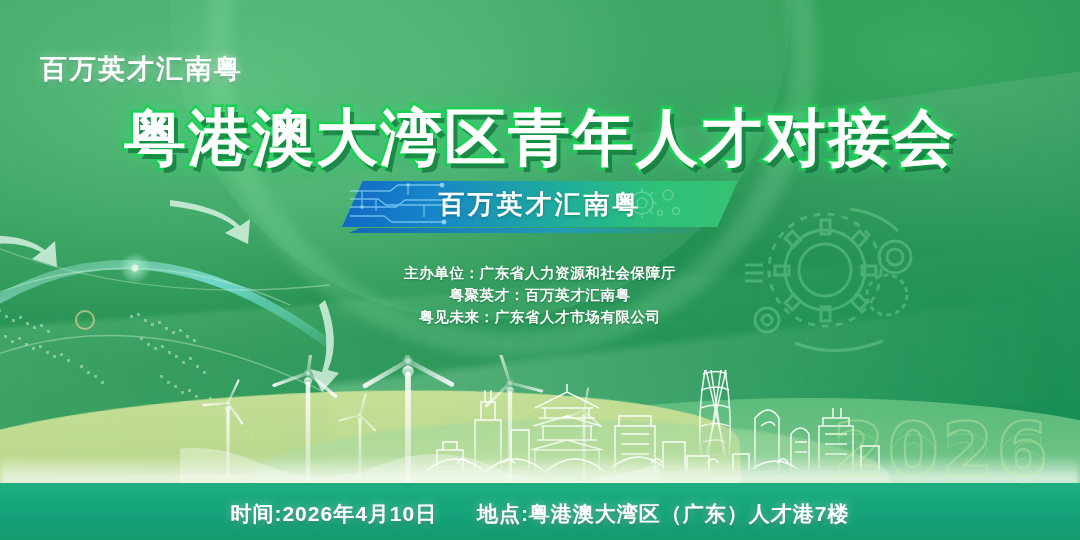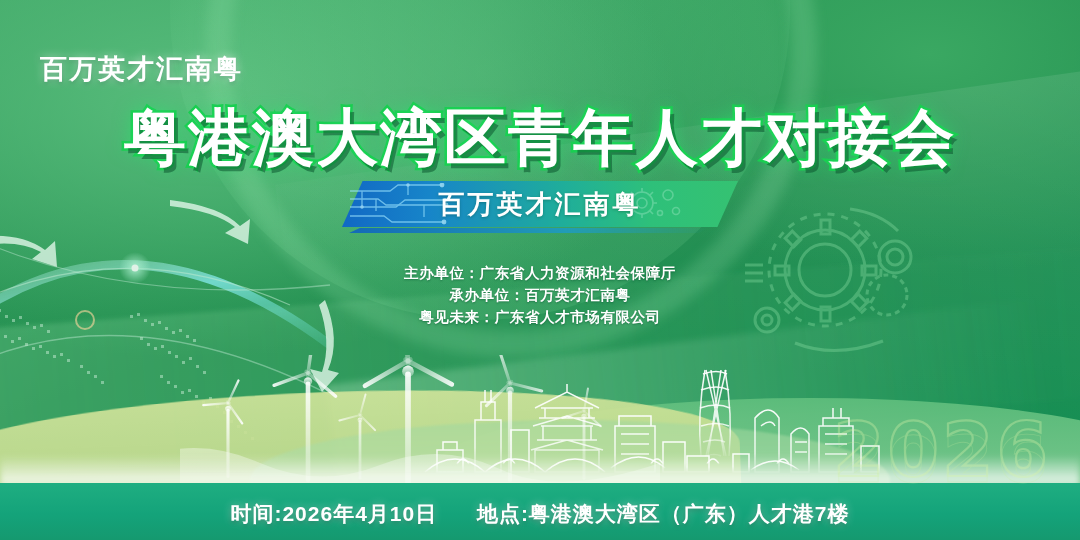--- a/index.html
+++ b/index.html
@@ -369,21 +369,21 @@
     </svg>
     <div class="subtitle-text">百万英才汇南粤</div>
     <div class="subtitle-underline"></div>
   </div>
 
   <div class="orgs">
     <div class="org-line">
       <span class="lbl">主办单位：</span><span>广东省人力资源和社会保障厅</span>
     </div>
     <div class="org-line">
-      <span class="lbl">承办单位：</span><span>百万英才汇南粤</span>
+      <span class="lbl">粤聚英才：</span><span>百万英才汇南粤</span>
     </div>
     <div class="org-line">
       <span class="lbl">粤见未来：</span><span>广东省人才市场有限公司</span>
     </div>
   </div>
 
   <div class="footer">
     <span>时间:2026年4月10日</span>
     <span class="gap"></span>
     <span>地点:粤港澳大湾区（广东）人才港7楼</span>

